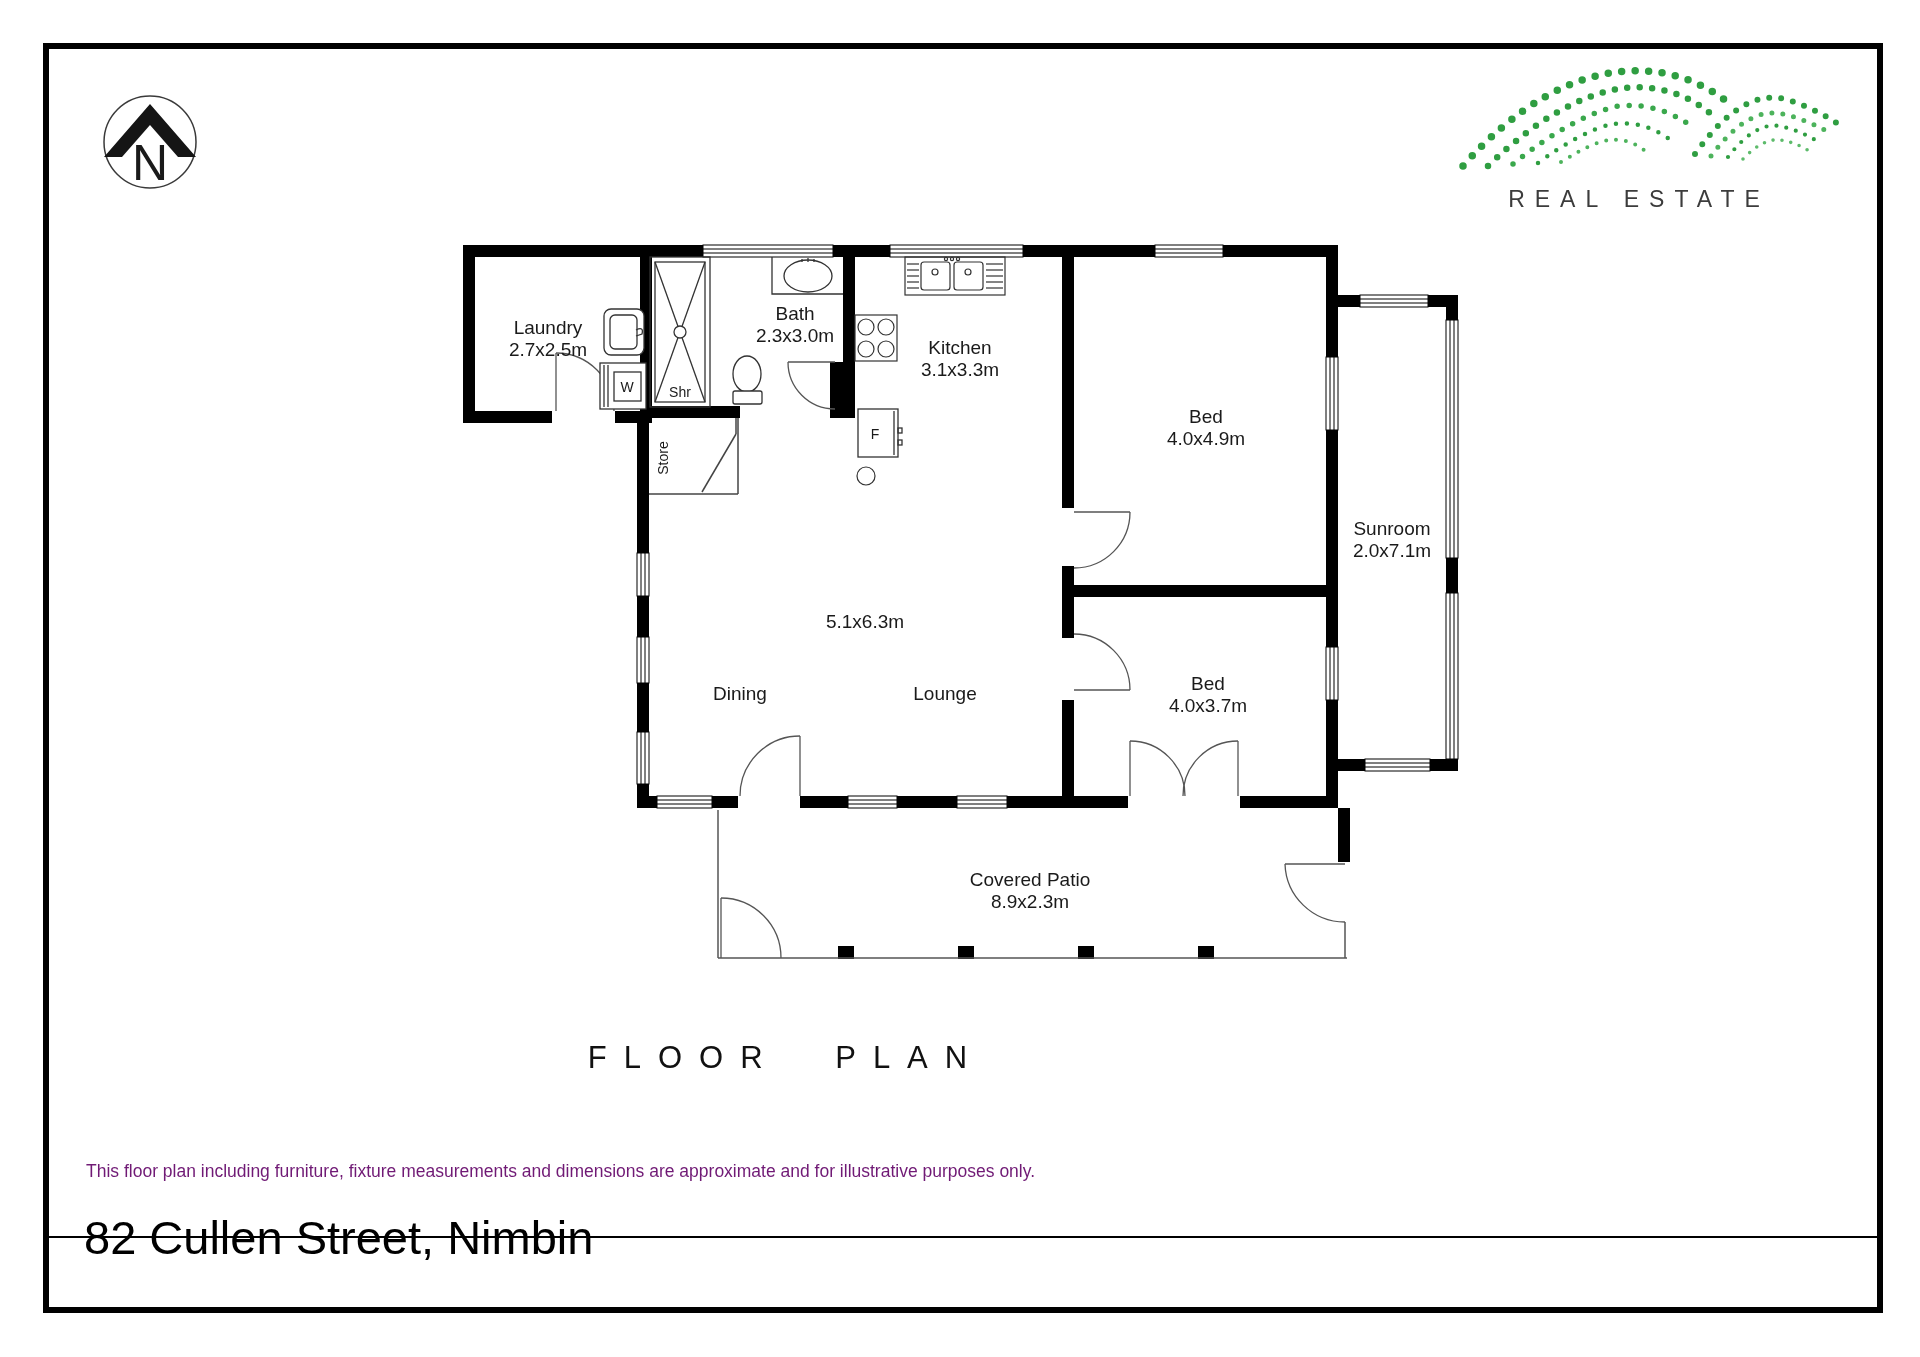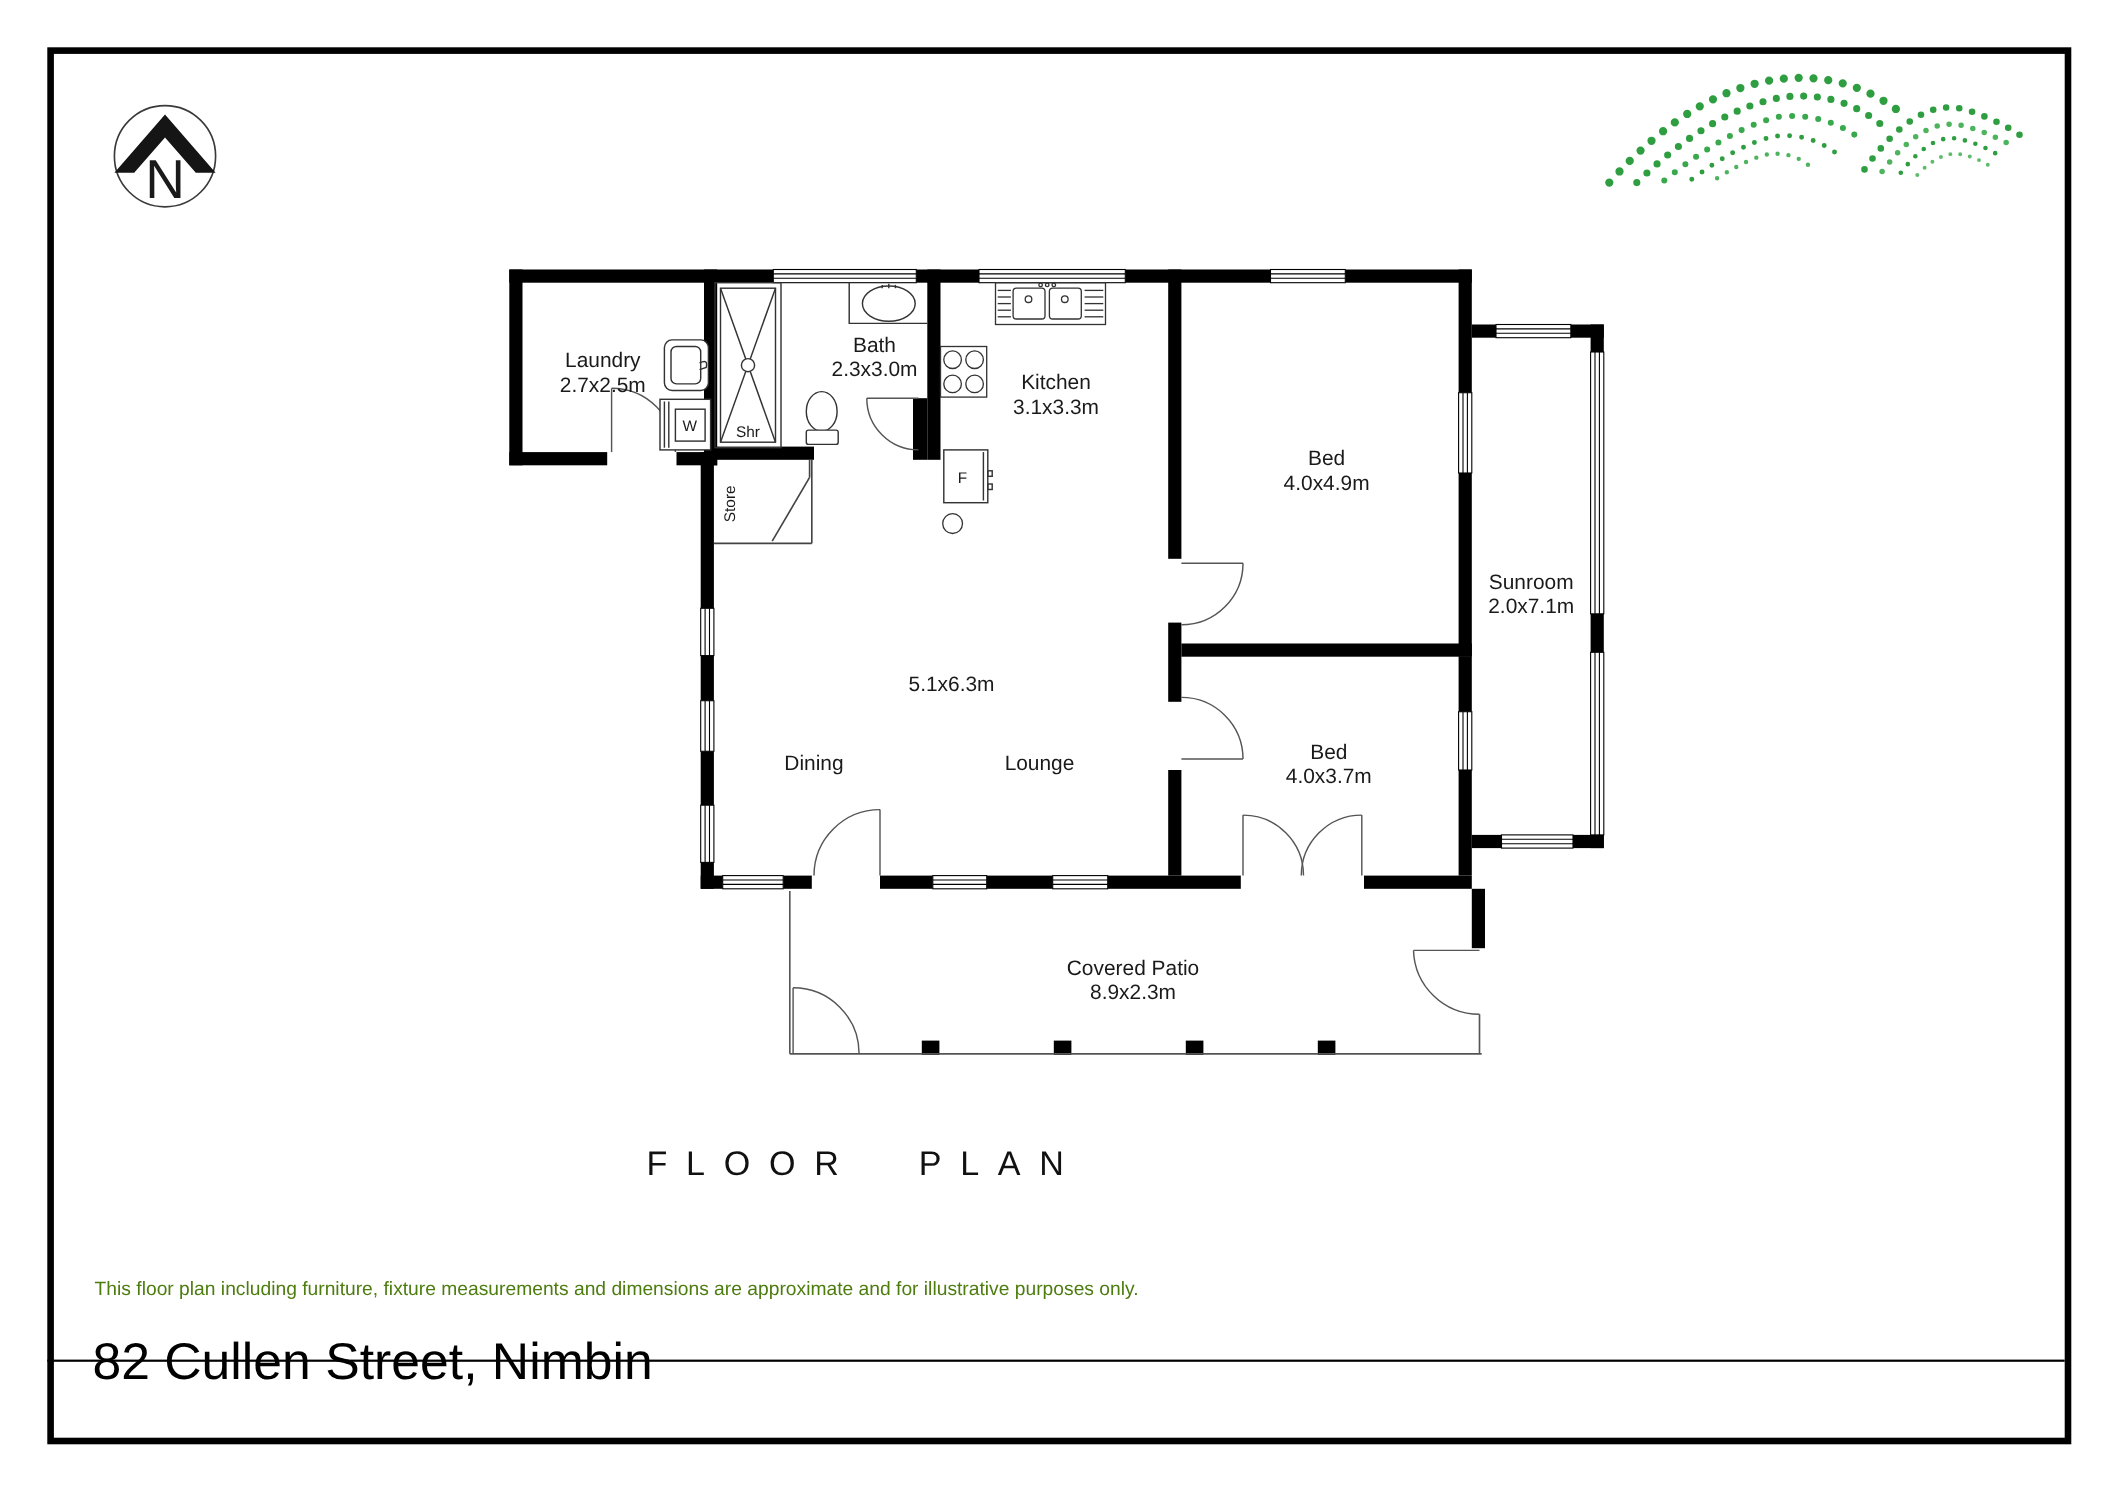--- a/index.html
+++ b/index.html
@@ -5,21 +5,21 @@
   html,body{margin:0;padding:0;background:#fff;}
   body{width:1920px;height:1357px;position:relative;font-family:"Liberation Sans",sans-serif;color:#111;overflow:hidden;}
   .frame{position:absolute;left:43px;top:43px;width:1828px;height:1258px;border:6px solid #000;}
   .compass{position:absolute;left:100px;top:88px;}
   .logo{position:absolute;right:72px;top:58px;width:410px;text-align:right;}
   .logo-dots{display:block;margin-left:auto;}
   .logo-name{font-size:55px;font-weight:700;letter-spacing:1px;color:#231f20;line-height:1;margin-top:2px;white-space:nowrap;}
   .logo-tagline{font-size:23px;font-weight:400;color:#3c3c3c;letter-spacing:10px;margin-top:10px;margin-right:8px;white-space:nowrap;text-align:center;}
   .plan-svg{position:absolute;left:0;top:0;}
   .floor-title{position:absolute;left:0;top:1040px;width:1572px;text-align:center;font-size:31px;letter-spacing:17px;word-spacing:30px;color:#111;}
-  .disclaimer{position:absolute;left:86px;top:1160px;font-size:17.5px;line-height:23px;color:#4d7c0f;}
+  .disclaimer{position:absolute;left:86px;top:1160px;font-size:17.5px;line-height:23px;color:#701a75;}
   .addr-rule{position:absolute;left:43px;top:1236px;width:1834px;height:2px;background:#000;}
   .address{position:absolute;left:84px;top:1210px;font-size:47px;color:#000;}
   svg text{font-family:"Liberation Sans",sans-serif;fill:#1a1a1a;}
   .rm{font-size:19px;}
   .fx{font-size:14px;}
 </style>
 </head>
 <body>
 
 <div class="frame"></div>
@@ -37,20 +37,21 @@
       <path d="M45,108 Q115,40 180,30 Q231,25 268,56" stroke="#2f9e41" stroke-width="6.5" stroke-dasharray="0 12.5"></path>
       <path d="M70,106 Q130,58 175,48 Q215,44 248,68" stroke="#3aa84c" stroke-width="5.5" stroke-dasharray="0 12"></path>
       <path d="M95,105 Q140,72 170,66 Q200,62 226,81" stroke="#2f9e41" stroke-width="4.5" stroke-dasharray="0 11"></path>
       <path d="M118,104 Q150,84 166,82 Q187,80 202,93" stroke="#4db35c" stroke-width="4" stroke-dasharray="0 10"></path>
       <path d="M252,96 Q300,28 345,42 Q376,52 398,68" stroke="#2f9e41" stroke-width="6" stroke-dasharray="0 12"></path>
       <path d="M268,98 Q305,48 340,56 Q366,62 390,77" stroke="#4db35c" stroke-width="5" stroke-dasharray="0 11"></path>
       <path d="M285,99 Q312,64 336,68 Q357,72 377,85" stroke="#2f9e41" stroke-width="4.2" stroke-dasharray="0 10"></path>
       <path d="M300,101 Q320,80 337,82 Q352,84 366,93" stroke="#5dbb6b" stroke-width="3.6" stroke-dasharray="0 9"></path>
     </g>
   </svg>
+  <div class="logo-tagline">REAL ESTATE</div>
 </div>
 
 <svg class="plan-svg" width="1920" height="1357" viewBox="0 0 1920 1357">
 
   <g fill="#000">
 
     <rect x="463" y="245" width="240" height="12"></rect>
       <rect x="833" y="245" width="57" height="12"></rect>
     <rect x="1023" y="245" width="132" height="12"></rect>
       <rect x="1223" y="245" width="115" height="12"></rect>

